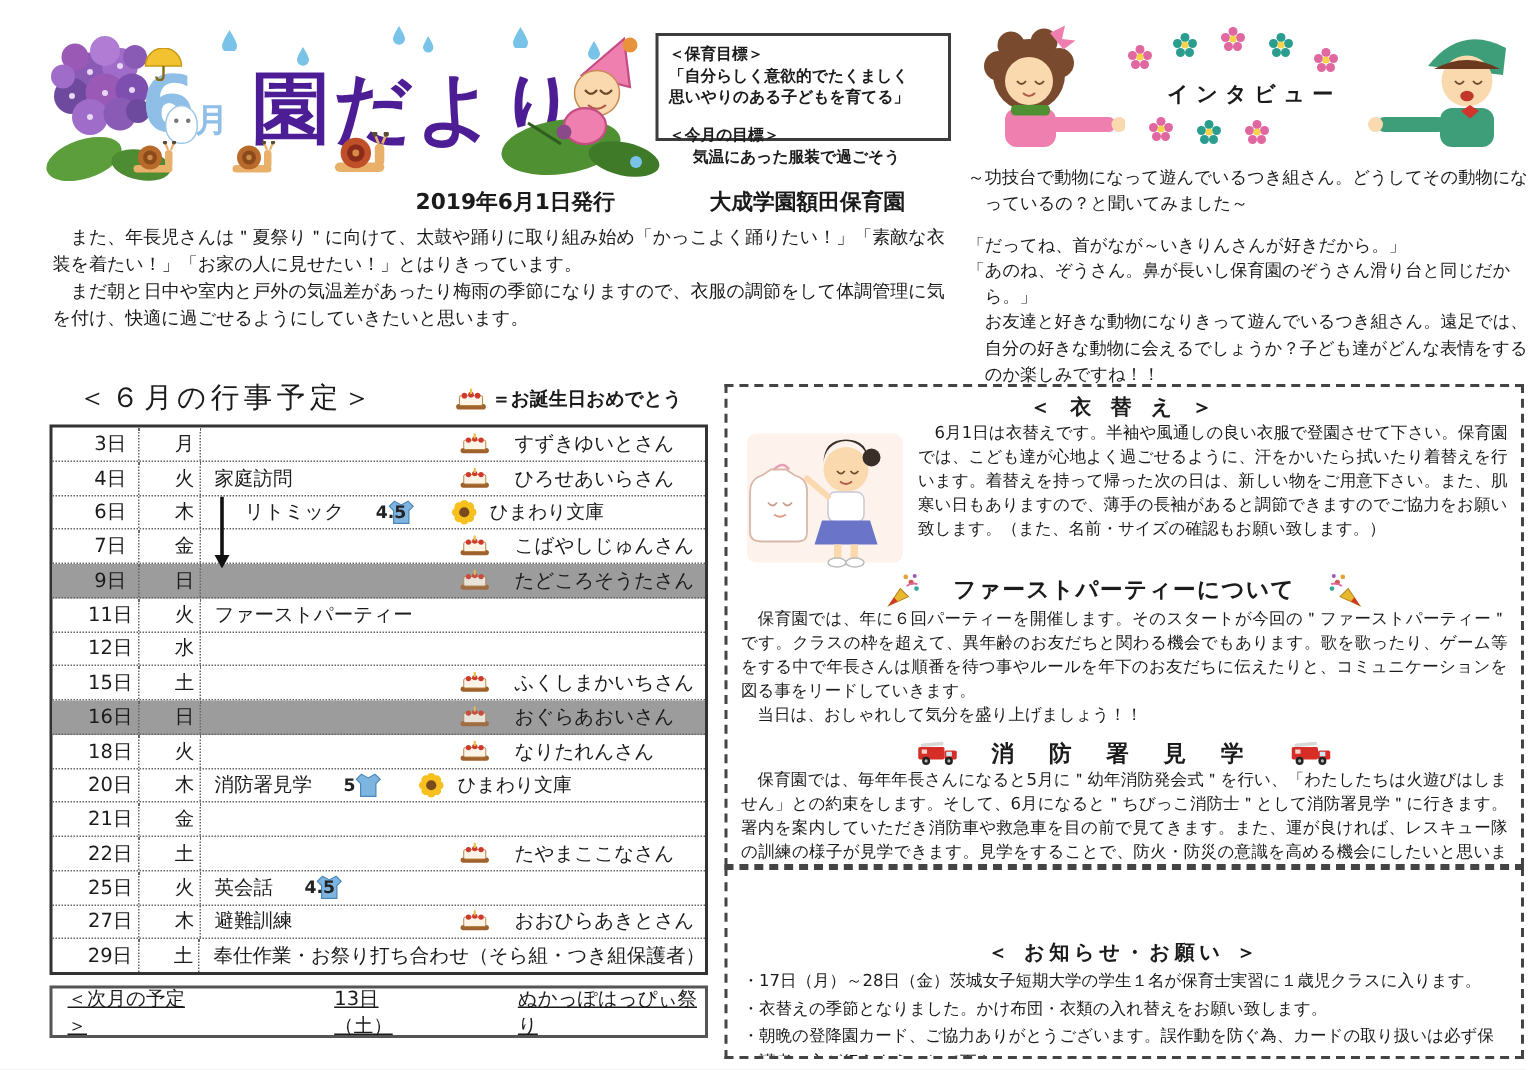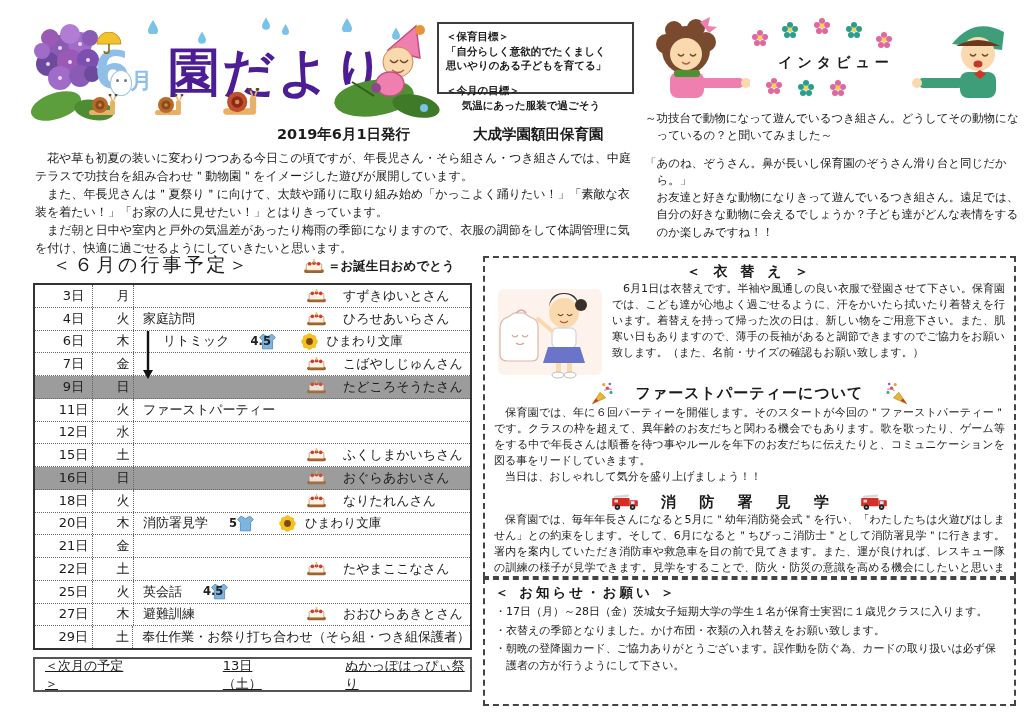--- a/index.html
+++ b/index.html
@@ -87,21 +87,21 @@
   .section-body { font-size:11px; line-height:1.45; text-align:justify; }
   .party-header, .fire-header { display:flex; justify-content:center; align-items:center; gap:22px; margin-top:8px; }
   .party-title { font-weight:bold; font-size:15px; letter-spacing:1px; }
   .fire-title { font-weight:bold; font-size:15px; letter-spacing:9px; }
   .popper-right { transform:scaleX(-1); }
   .section-body p { margin:0; }
 
   
   .notice-box { position:absolute; left:483px; top:578px; width:533px; height:128px;
     border:2px dashed #444; padding:4px 10px; overflow:hidden; }
-  .notice-title { font-weight:bold; font-size:13.5px; letter-spacing:3px; }
+  .notice-title { text-align:center; font-weight:bold; font-size:13.5px; letter-spacing:3px;margin-top:42px; }
   .notice-item { font-size:11px; line-height:1.5; padding-left:1em; text-indent:-1em; margin-top:2px; }
 </style>
 </head>
 <body>
 
 <div class="page">
 
   <div class="banner">
     <svg class="hydrangea" width="105" height="105" viewBox="0 0 105 105">
       <ellipse cx="30" cy="88" rx="26" ry="13" fill="#5d9e3c" transform="rotate(-18 30 88)"></ellipse>
@@ -324,30 +324,30 @@
           <circle cx="5" cy="13" r="3"></circle>
           <circle cx="3" cy="7" r="3"></circle>
         </g>
         <circle cx="8" cy="8" r="2.4" fill="#f6d34a"></circle>
       </svg>
   </div>
 
   <div class="interview-body">
     <p class="interview-intro">～功技台で動物になって遊んでいるつき組さん。どうしてその動物になっているの？と聞いてみました～</p>
     <div class="interview-quotes">
+      <p class="interview-q">「だってね、首がなが～いきりんさんが好きだから。」</p>
       <p class="interview-q">「あのね、ぞうさん。鼻が長いし保育園のぞうさん滑り台と同じだから。」</p>
       <p class="interview-closing">お友達と好きな動物になりきって遊んでいるつき組さん。遠足では、自分の好きな動物に会えるでしょうか？子ども達がどんな表情をするのか楽しみですね！！</p>
     </div>
   </div>
 
   <div class="issue-date">2019年6月1日発行</div>
   <div class="publisher">大成学園額田保育園</div>
 
   <div class="intro-text">
-    <p>　花や草も初夏の装いに変わりつつある今日この頃ですが、年長児さん・そら組さん・つき組さんでは、中庭テラスで功技台を組み合わせ＂動物園＂をイメージした遊びが展開しています。</p>
     <p>　また、年長児さんは＂夏祭り＂に向けて、太鼓や踊りに取り組み始め「かっこよく踊りたい！」「素敵な衣装を着たい！」「お家の人に見せたい！」とはりきっています。</p>
     <p>　まだ朝と日中や室内と戸外の気温差があったり梅雨の季節になりますので、衣服の調節をして体調管理に気を付け、快適に過ごせるようにしていきたいと思います。</p>
   </div>
 
   <div class="schedule-heading">＜６月の行事予定＞</div>
   <div class="birthday-legend">
     <svg class="cake-icon" width="22" height="17" viewBox="0 0 20 15">
         <rect x="1" y="10" width="18" height="3.4" rx="1.7" fill="#a0622d"></rect>
         <rect x="3" y="5" width="14" height="6" rx="1" fill="#fdf4e8" stroke="#b5803f" stroke-width="0.6"></rect>
         <circle cx="6" cy="5" r="1.7" fill="#d03a2c"></circle>

